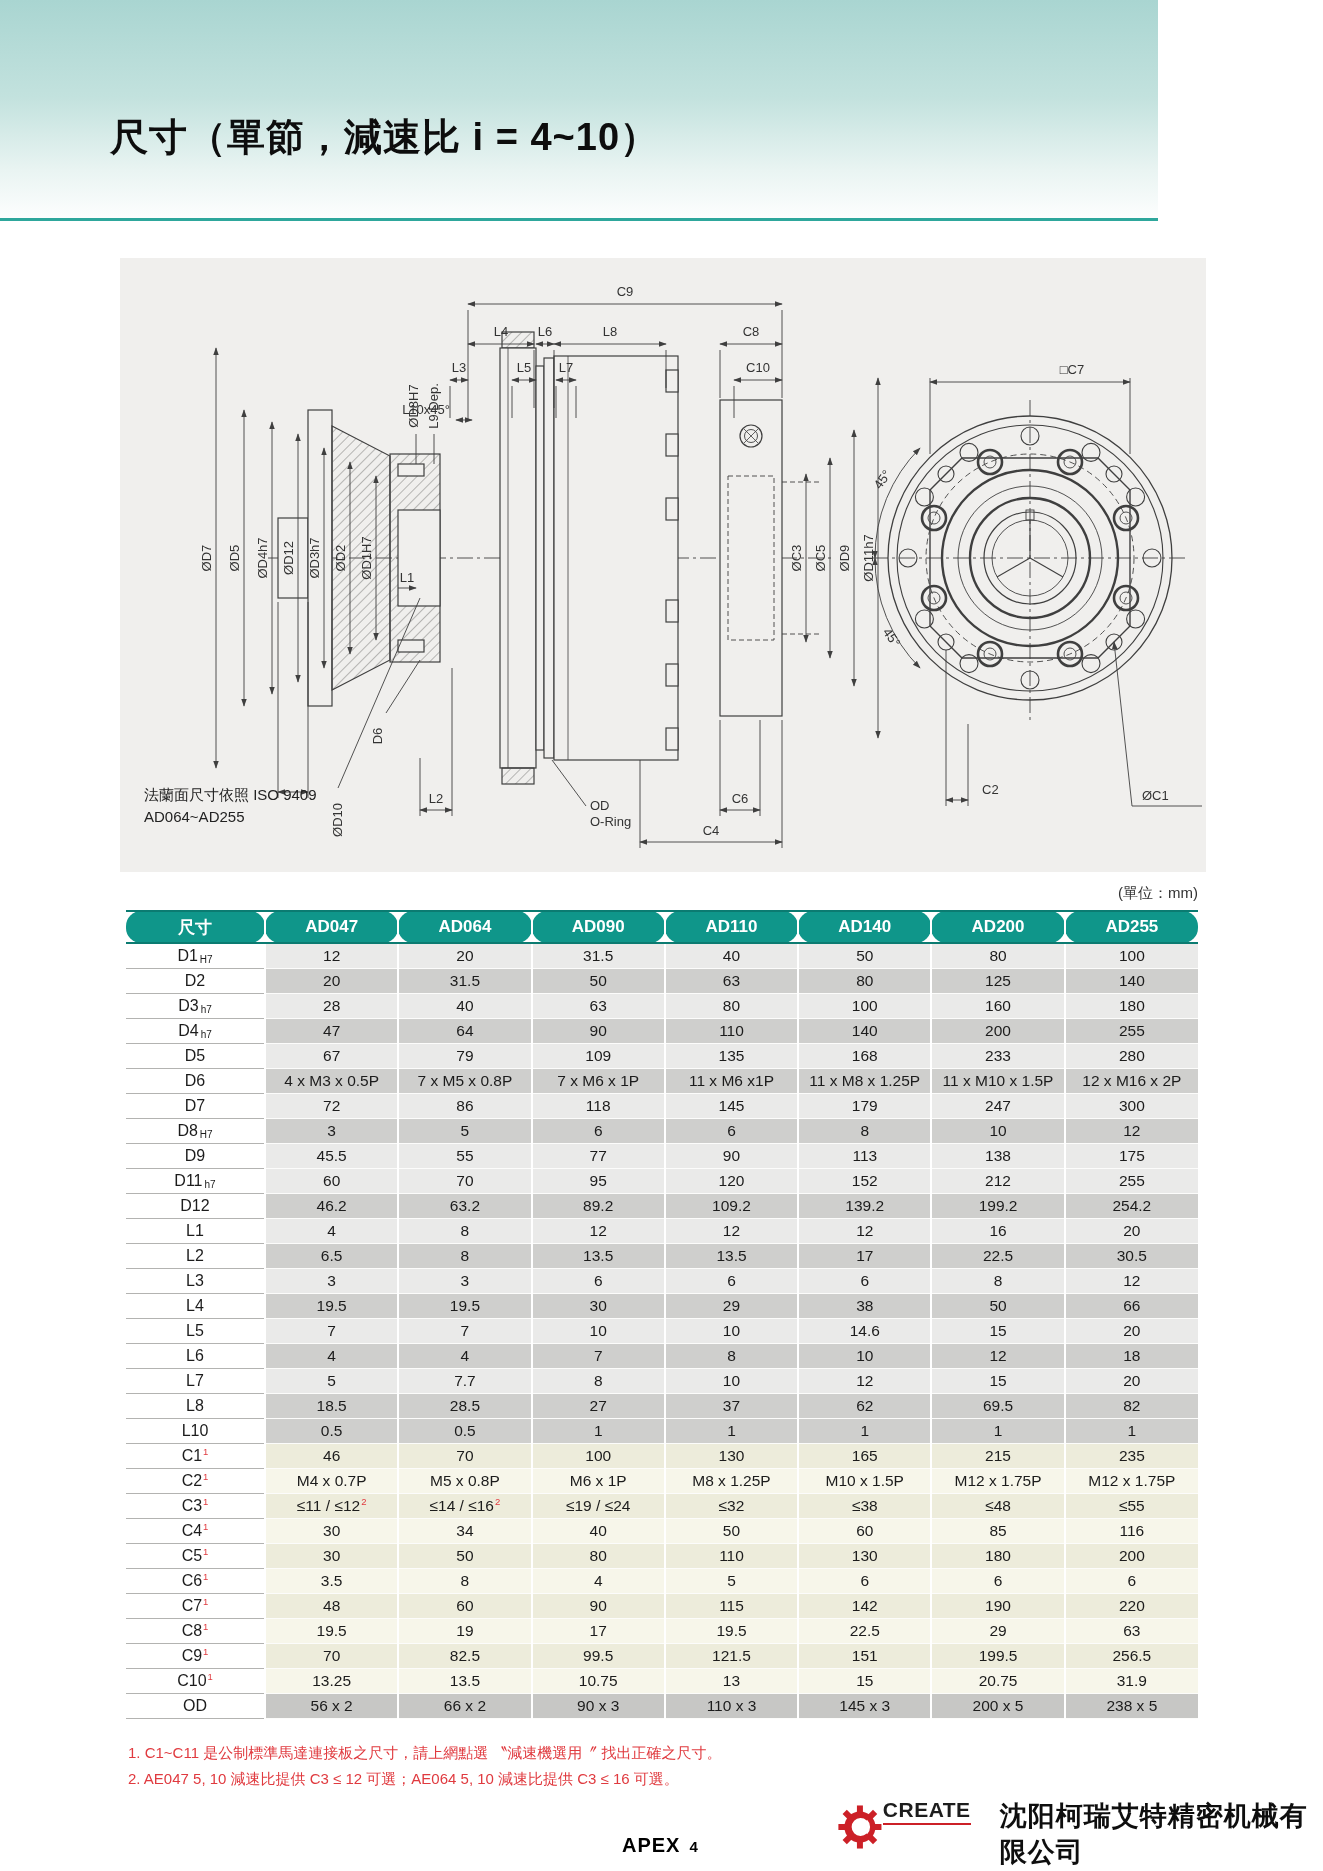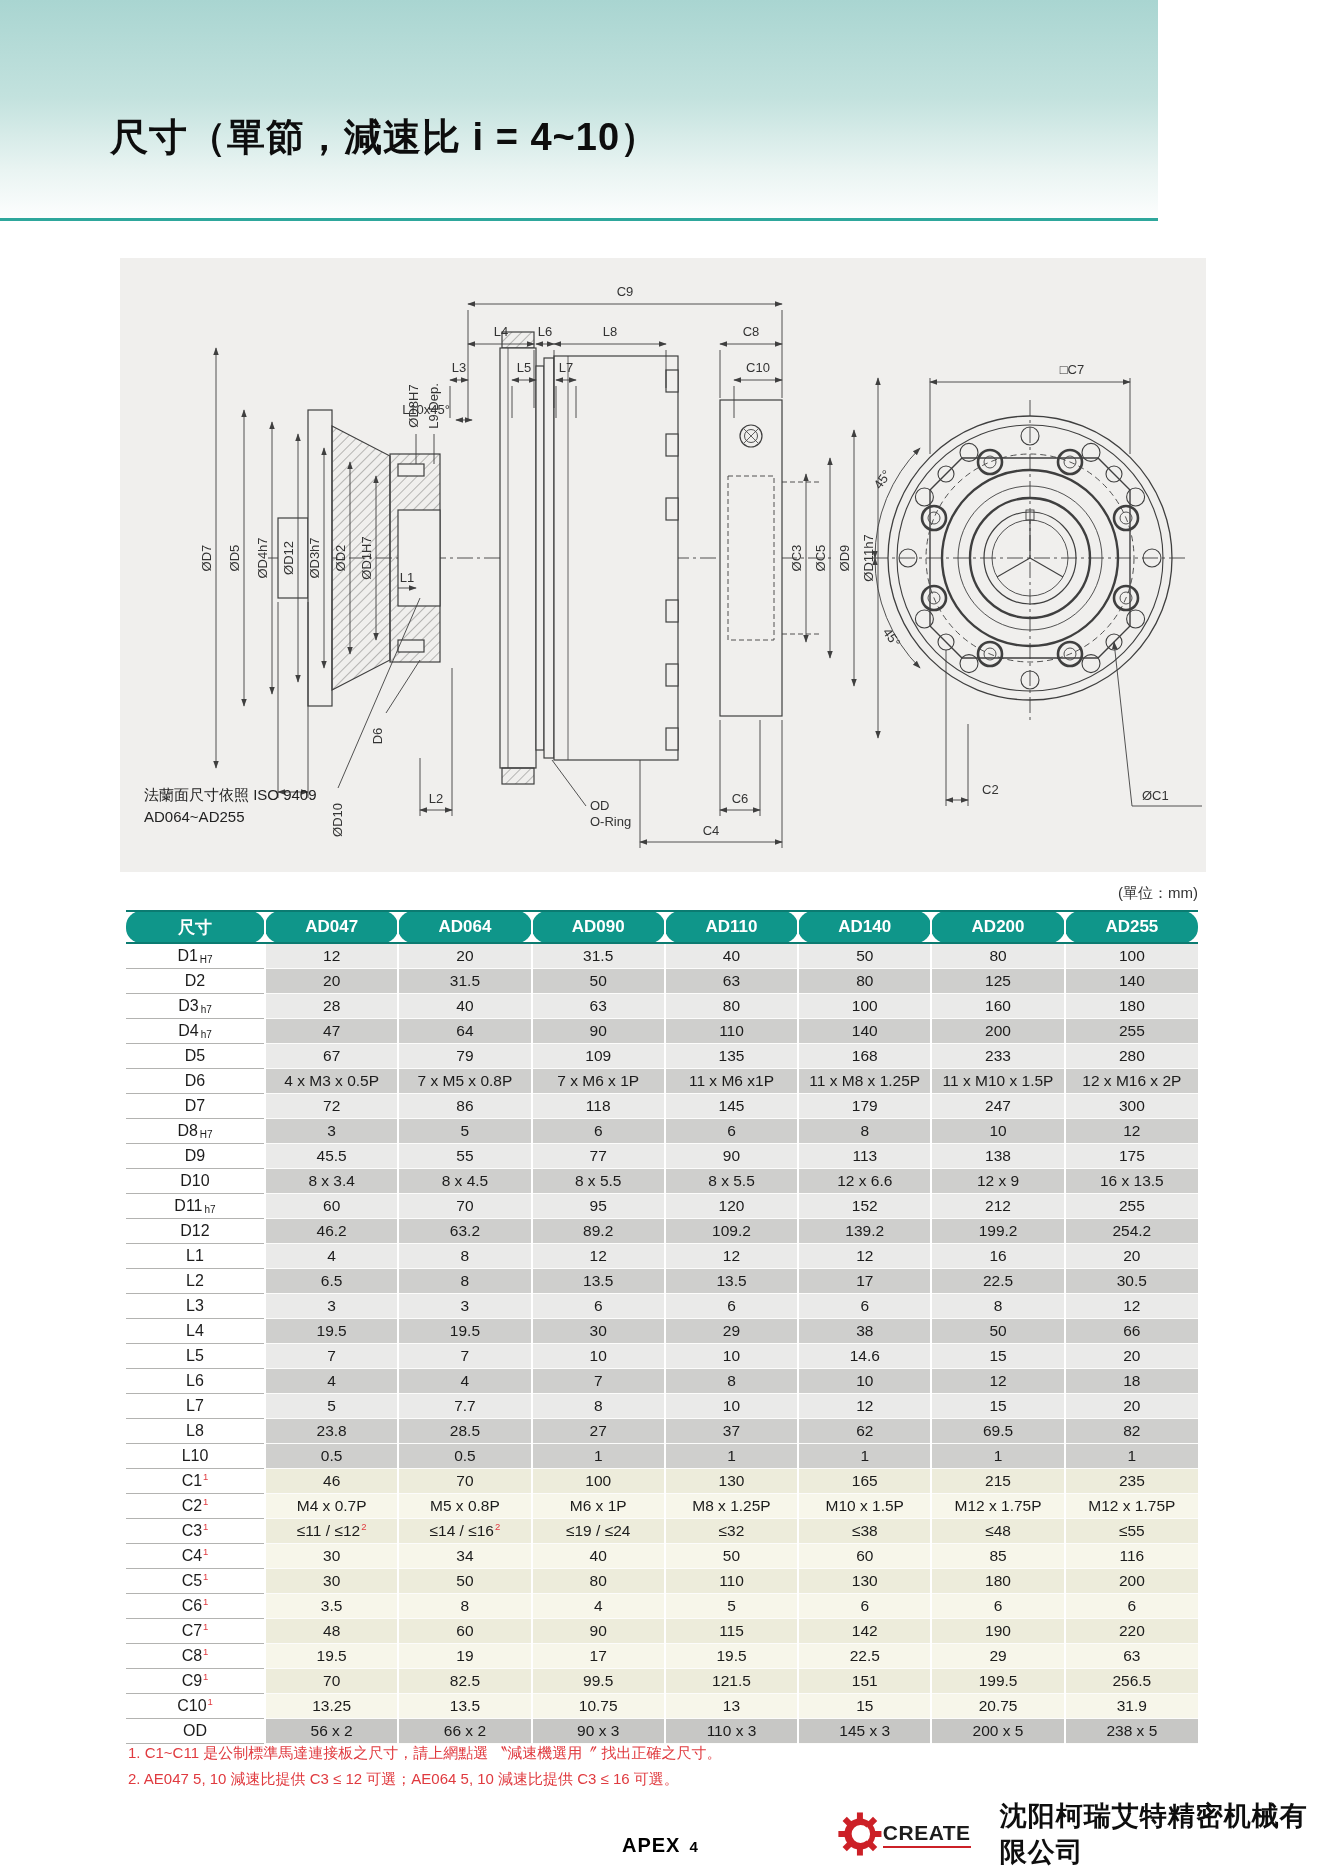--- a/index.html
+++ b/index.html
@@ -32,21 +32,21 @@
   .tone-c2 td{background:var(--row-cream-light);}
   .tone-od td{background:var(--row-od);text-align:center;}
   .tone-od{border-bottom:1px solid #7c7c7a;}
   .sub{font-size:10px;vertical-align:-2px;margin-left:2px;}
   .sup{font-size:9.5px;vertical-align:super;color:var(--footnote-red);margin-left:1px;}
   
   .footnotes{position:absolute;left:128px;top:1740px;font-size:15px;line-height:26px;color:var(--footnote-red);}
   
   .apex{position:absolute;left:622px;top:1834px;font-size:20px;font-weight:700;color:#000000;letter-spacing:1px;}
   .apex .pnum{font-size:15px;margin-left:9px;}
-  .brand{position:absolute;left:836px;top:1798px;display:flex;align-items:center;gap:13px;}
+  .brand{position:absolute;left:836px;top:1798px;display:flex;align-items:flex-start;gap:13px;}
   .create-txt{font-size:21px;font-weight:800;color:#1d1d1d;letter-spacing:.5px;margin-left:-14px;
       border-bottom:2px solid var(--logo-red);padding-bottom:1px;}
   .company{font-size:27px;font-weight:700;color:#0e0e0e;margin-left:16px;letter-spacing:1px;}
 </style>
 </head>
 <body>
 
 <div class="page">
 
   <div class="banner">
@@ -376,30 +376,20 @@
         <tr class="tone-g1">
           <th>D9</th>
           <td>45.5</td>
           <td>55</td>
           <td>77</td>
           <td>90</td>
           <td>113</td>
           <td>138</td>
           <td>175</td>
         </tr>
-        <tr class="tone-g2">
-          <th>D10</th>
-          <td>8 x 3.4</td>
-          <td>8 x 4.5</td>
-          <td>8 x 5.5</td>
-          <td>8 x 5.5</td>
-          <td>12 x 6.6</td>
-          <td>12 x 9</td>
-          <td>16 x 13.5</td>
-        </tr>
         <tr class="tone-g1">
           <th>D11<span class="sub">h7</span></th>
           <td>60</td>
           <td>70</td>
           <td>95</td>
           <td>120</td>
           <td>152</td>
           <td>212</td>
           <td>255</td>
         </tr>
@@ -478,21 +468,21 @@
           <td>5</td>
           <td>7.7</td>
           <td>8</td>
           <td>10</td>
           <td>12</td>
           <td>15</td>
           <td>20</td>
         </tr>
         <tr class="tone-g2">
           <th>L8</th>
-          <td>23.8</td>
+          <td>18.5</td>
           <td>28.5</td>
           <td>27</td>
           <td>37</td>
           <td>62</td>
           <td>69.5</td>
           <td>82</td>
         </tr>
         <tr class="tone-g2">
           <th>L10</th>
           <td>0.5</td>

